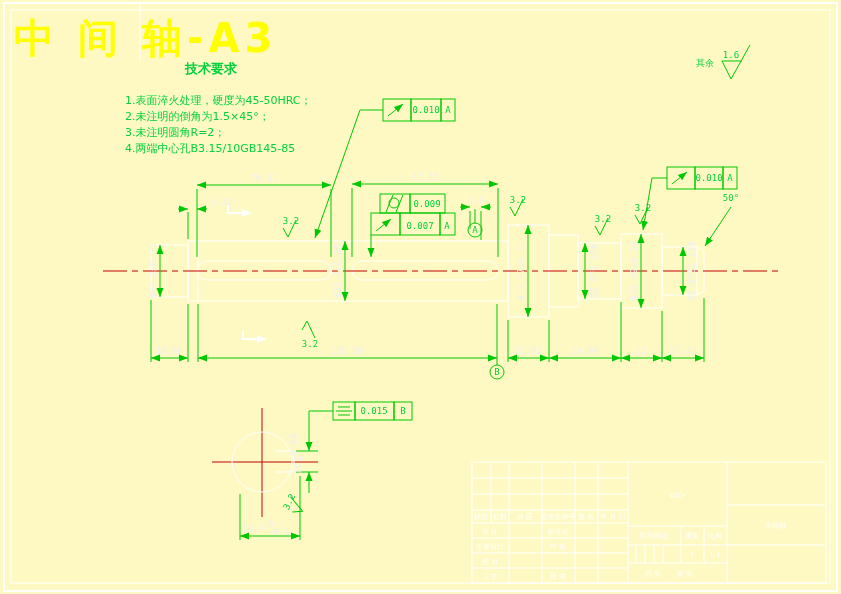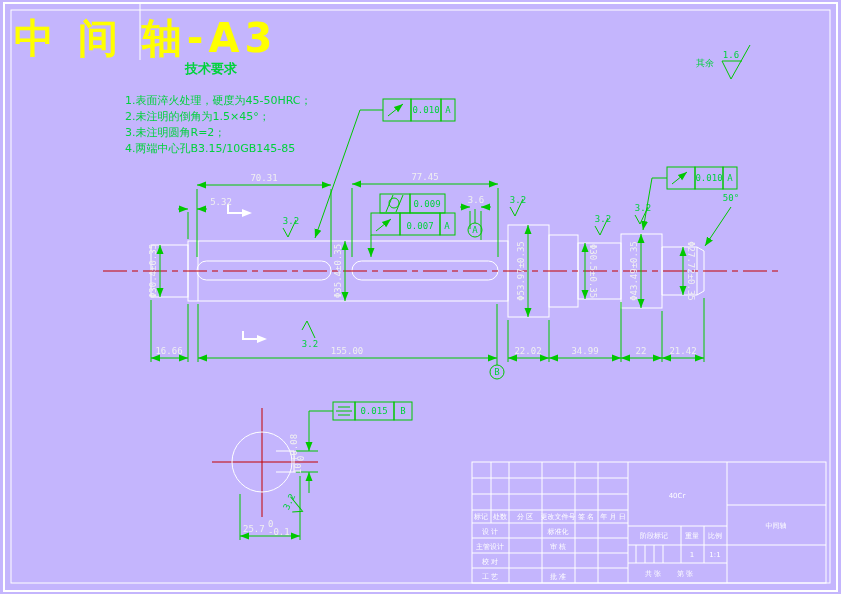--- a/index.html
+++ b/index.html
@@ -1,16 +1,16 @@
 <!DOCTYPE html>
 <html><head>
 <meta charset="utf-8">
 <style>
   html,body{margin:0;padding:0;background:#000;}
-  #canvas{position:relative;width:841px;height:594px;background:#c4b5fd;overflow:hidden;
+  #canvas{position:relative;width:841px;height:594px;background:#fef9c3;overflow:hidden;
           font-family:"DejaVu Sans",sans-serif;text-decoration:underline;}
   svg{position:absolute;left:0;top:0;}
   .wl{stroke:#ffffff;stroke-width:1;fill:none;}
   .wl2{stroke:#ffffff;stroke-width:2;fill:none;}
   .gl{stroke:#00c800;stroke-width:1;fill:none;}
   .rl{stroke:#c40000;stroke-width:1;fill:none;}
   .dt{fill:#f0f0f0;font-family:"DejaVu Sans Mono",monospace;font-size:9px;}
   .gt{fill:#00d23c;font-family:"DejaVu Sans",sans-serif;}
   .gv{fill:#00d23c;font-family:"DejaVu Sans Mono",monospace;font-size:9px;}
   .tbt{fill:#ffffff;font-family:"DejaVu Sans",sans-serif;font-size:7px;}

